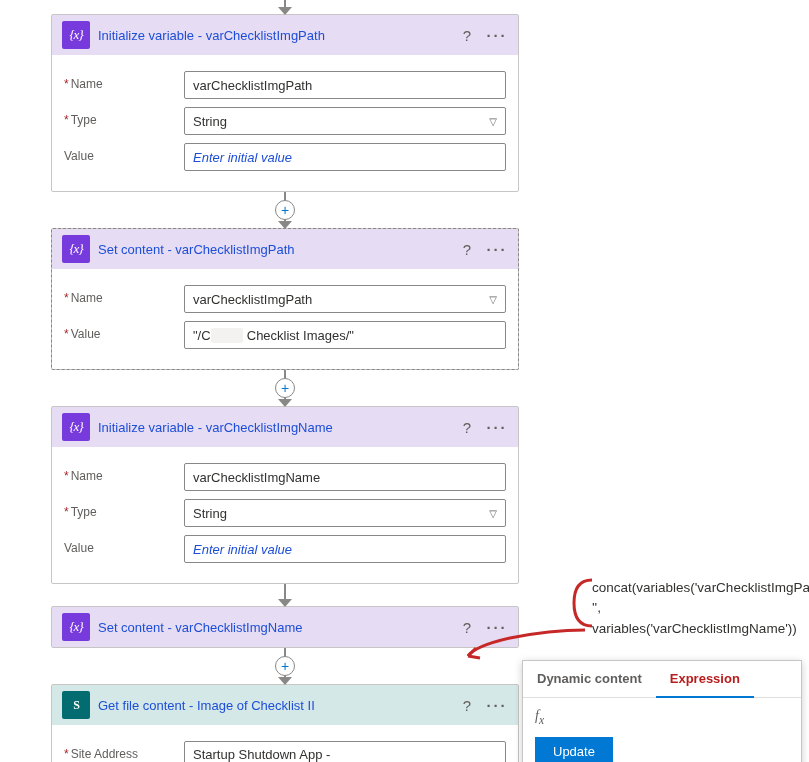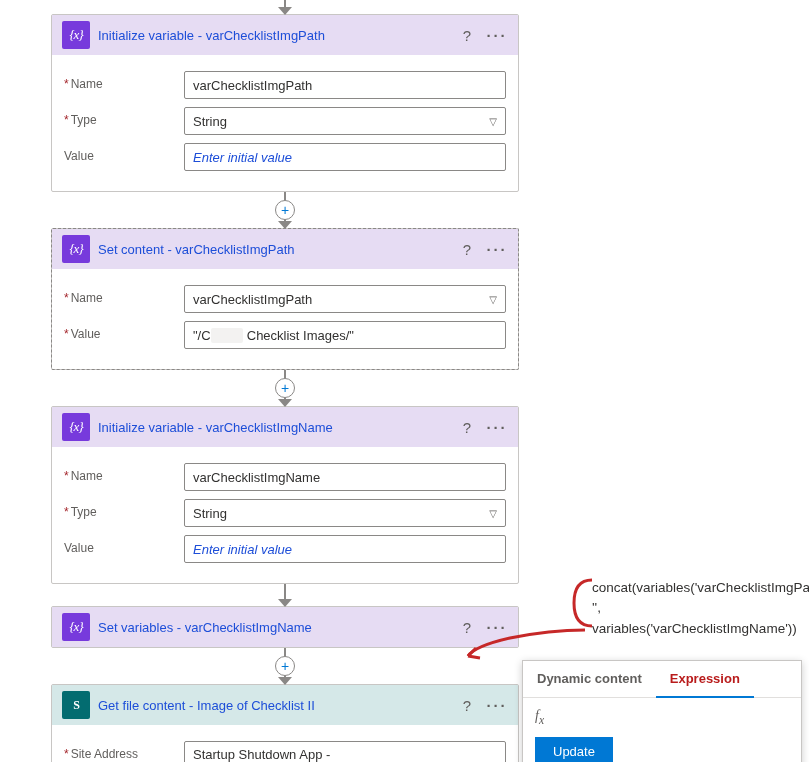--- a/index.html
+++ b/index.html
@@ -337,21 +337,21 @@
     </div>
   </div>
 
   <div class="connector" style="height:22px;">
       <span class="arrowhead"></span>
     </div>
 
   <div class="card">
     <div class="card-header hdr-purple">
       <div class="iconbox ic-purple">{x}</div>
-      <div class="card-title">Set variables - varChecklistImgName</div>
+      <div class="card-title">Set content - varChecklistImgName</div>
       <div class="help-ic">?</div>
       <div class="more-ic">···</div>
     </div>
   </div>
 
   <div class="connector" style="height:10px;"></div>
   <div class="plus-circle">+</div>
   <div class="connector" style="height:10px;">
       <span class="arrowhead"></span>
     </div>

